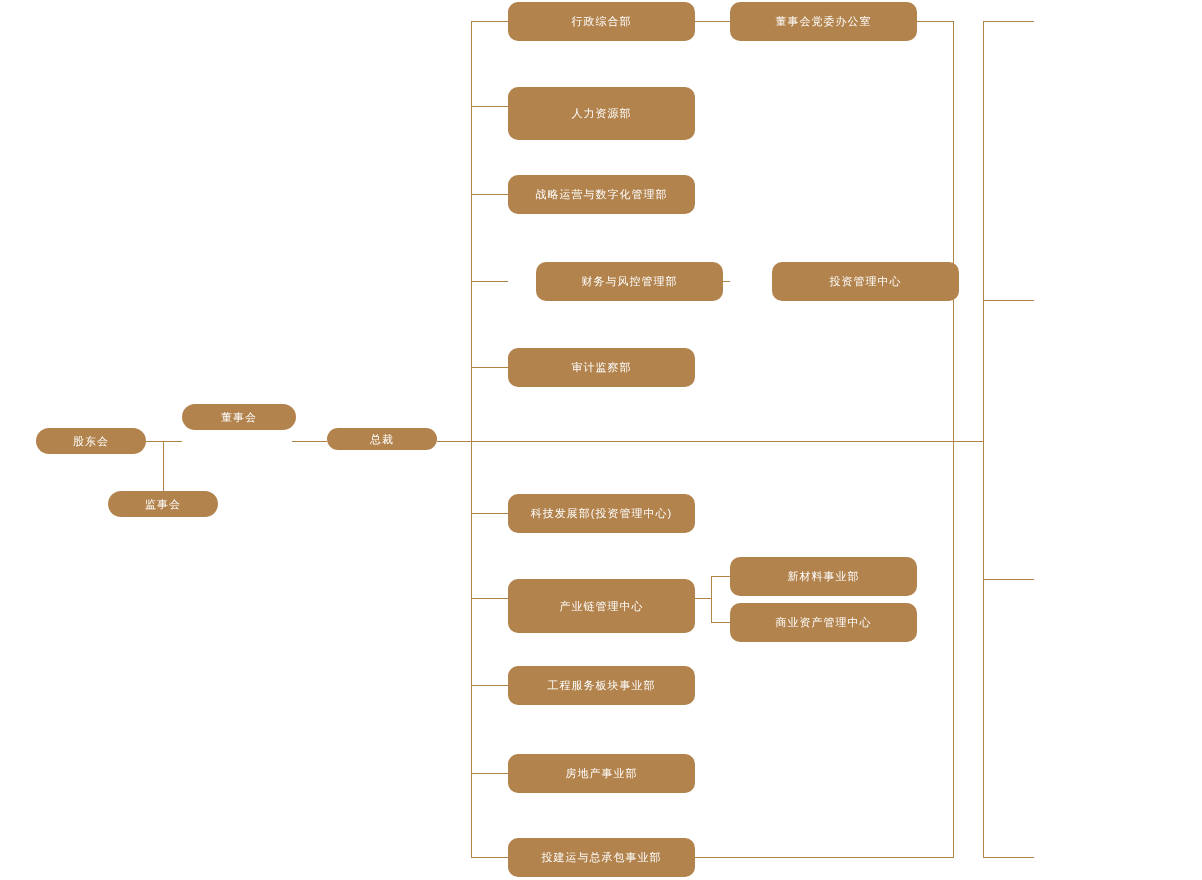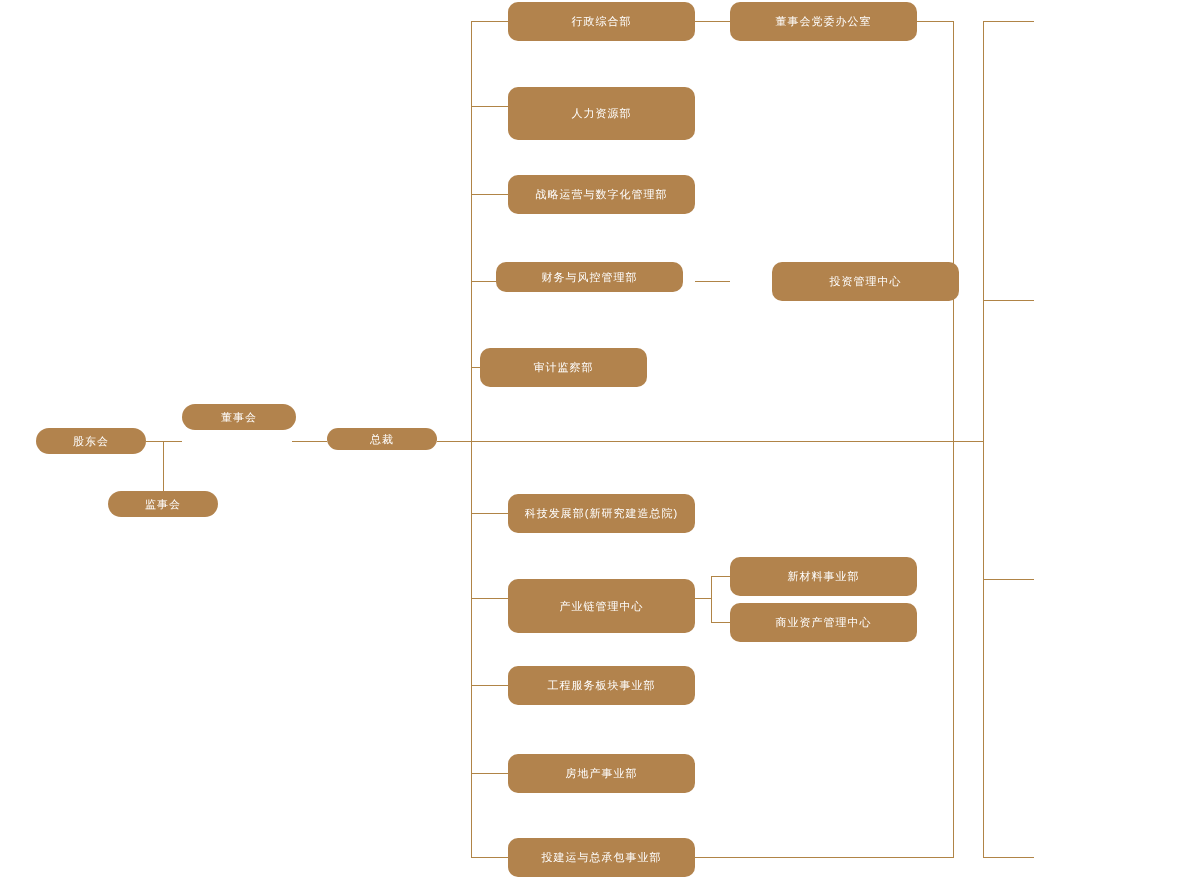--- a/index.html
+++ b/index.html
@@ -67,23 +67,23 @@
   <div class="vl" style="left:983px;top:21px;height:837px"></div>
 
   <div class="node sm" style="left:36px;top:428px;width:110px;height:26px">股东会</div>
   <div class="node sm" style="left:108px;top:491px;width:110px;height:26px">监事会</div>
   <div class="node sm" style="left:182px;top:404px;width:114px;height:26px">董事会</div>
   <div class="node sm" style="left:327px;top:428px;width:110px;height:22px">总裁</div>
 
   <div class="node" style="left:508px;top:2px;width:187px;height:39px">行政综合部</div>
   <div class="node" style="left:508px;top:87px;width:187px;height:53px">人力资源部</div>
   <div class="node" style="left:508px;top:175px;width:187px;height:39px">战略运营与数字化管理部</div>
-  <div class="node" style="left:496px;top:262px;width:187px;height:30px">财务与风控管理部</div>
-  <div class="node" style="left:480px;top:348px;width:167px;height:39px">审计监察部</div>
-  <div class="node" style="left:508px;top:494px;width:187px;height:39px">科技发展部(新研究建造总院)</div>
+  <div class="node" style="left:536px;top:262px;width:187px;height:39px">财务与风控管理部</div>
+  <div class="node" style="left:508px;top:348px;width:187px;height:39px">审计监察部</div>
+  <div class="node" style="left:508px;top:494px;width:187px;height:39px">科技发展部(投资管理中心)</div>
   <div class="node" style="left:508px;top:579px;width:187px;height:54px">产业链管理中心</div>
   <div class="node" style="left:508px;top:666px;width:187px;height:39px">工程服务板块事业部</div>
   <div class="node" style="left:508px;top:754px;width:187px;height:39px">房地产事业部</div>
   <div class="node" style="left:508px;top:838px;width:187px;height:39px">投建运与总承包事业部</div>
 
   <div class="node" style="left:730px;top:2px;width:187px;height:39px">董事会党委办公室</div>
   <div class="node" style="left:772px;top:262px;width:187px;height:39px">投资管理中心</div>
   <div class="node" style="left:730px;top:557px;width:187px;height:39px">新材料事业部</div>
   <div class="node" style="left:730px;top:603px;width:187px;height:39px">商业资产管理中心</div>
 

